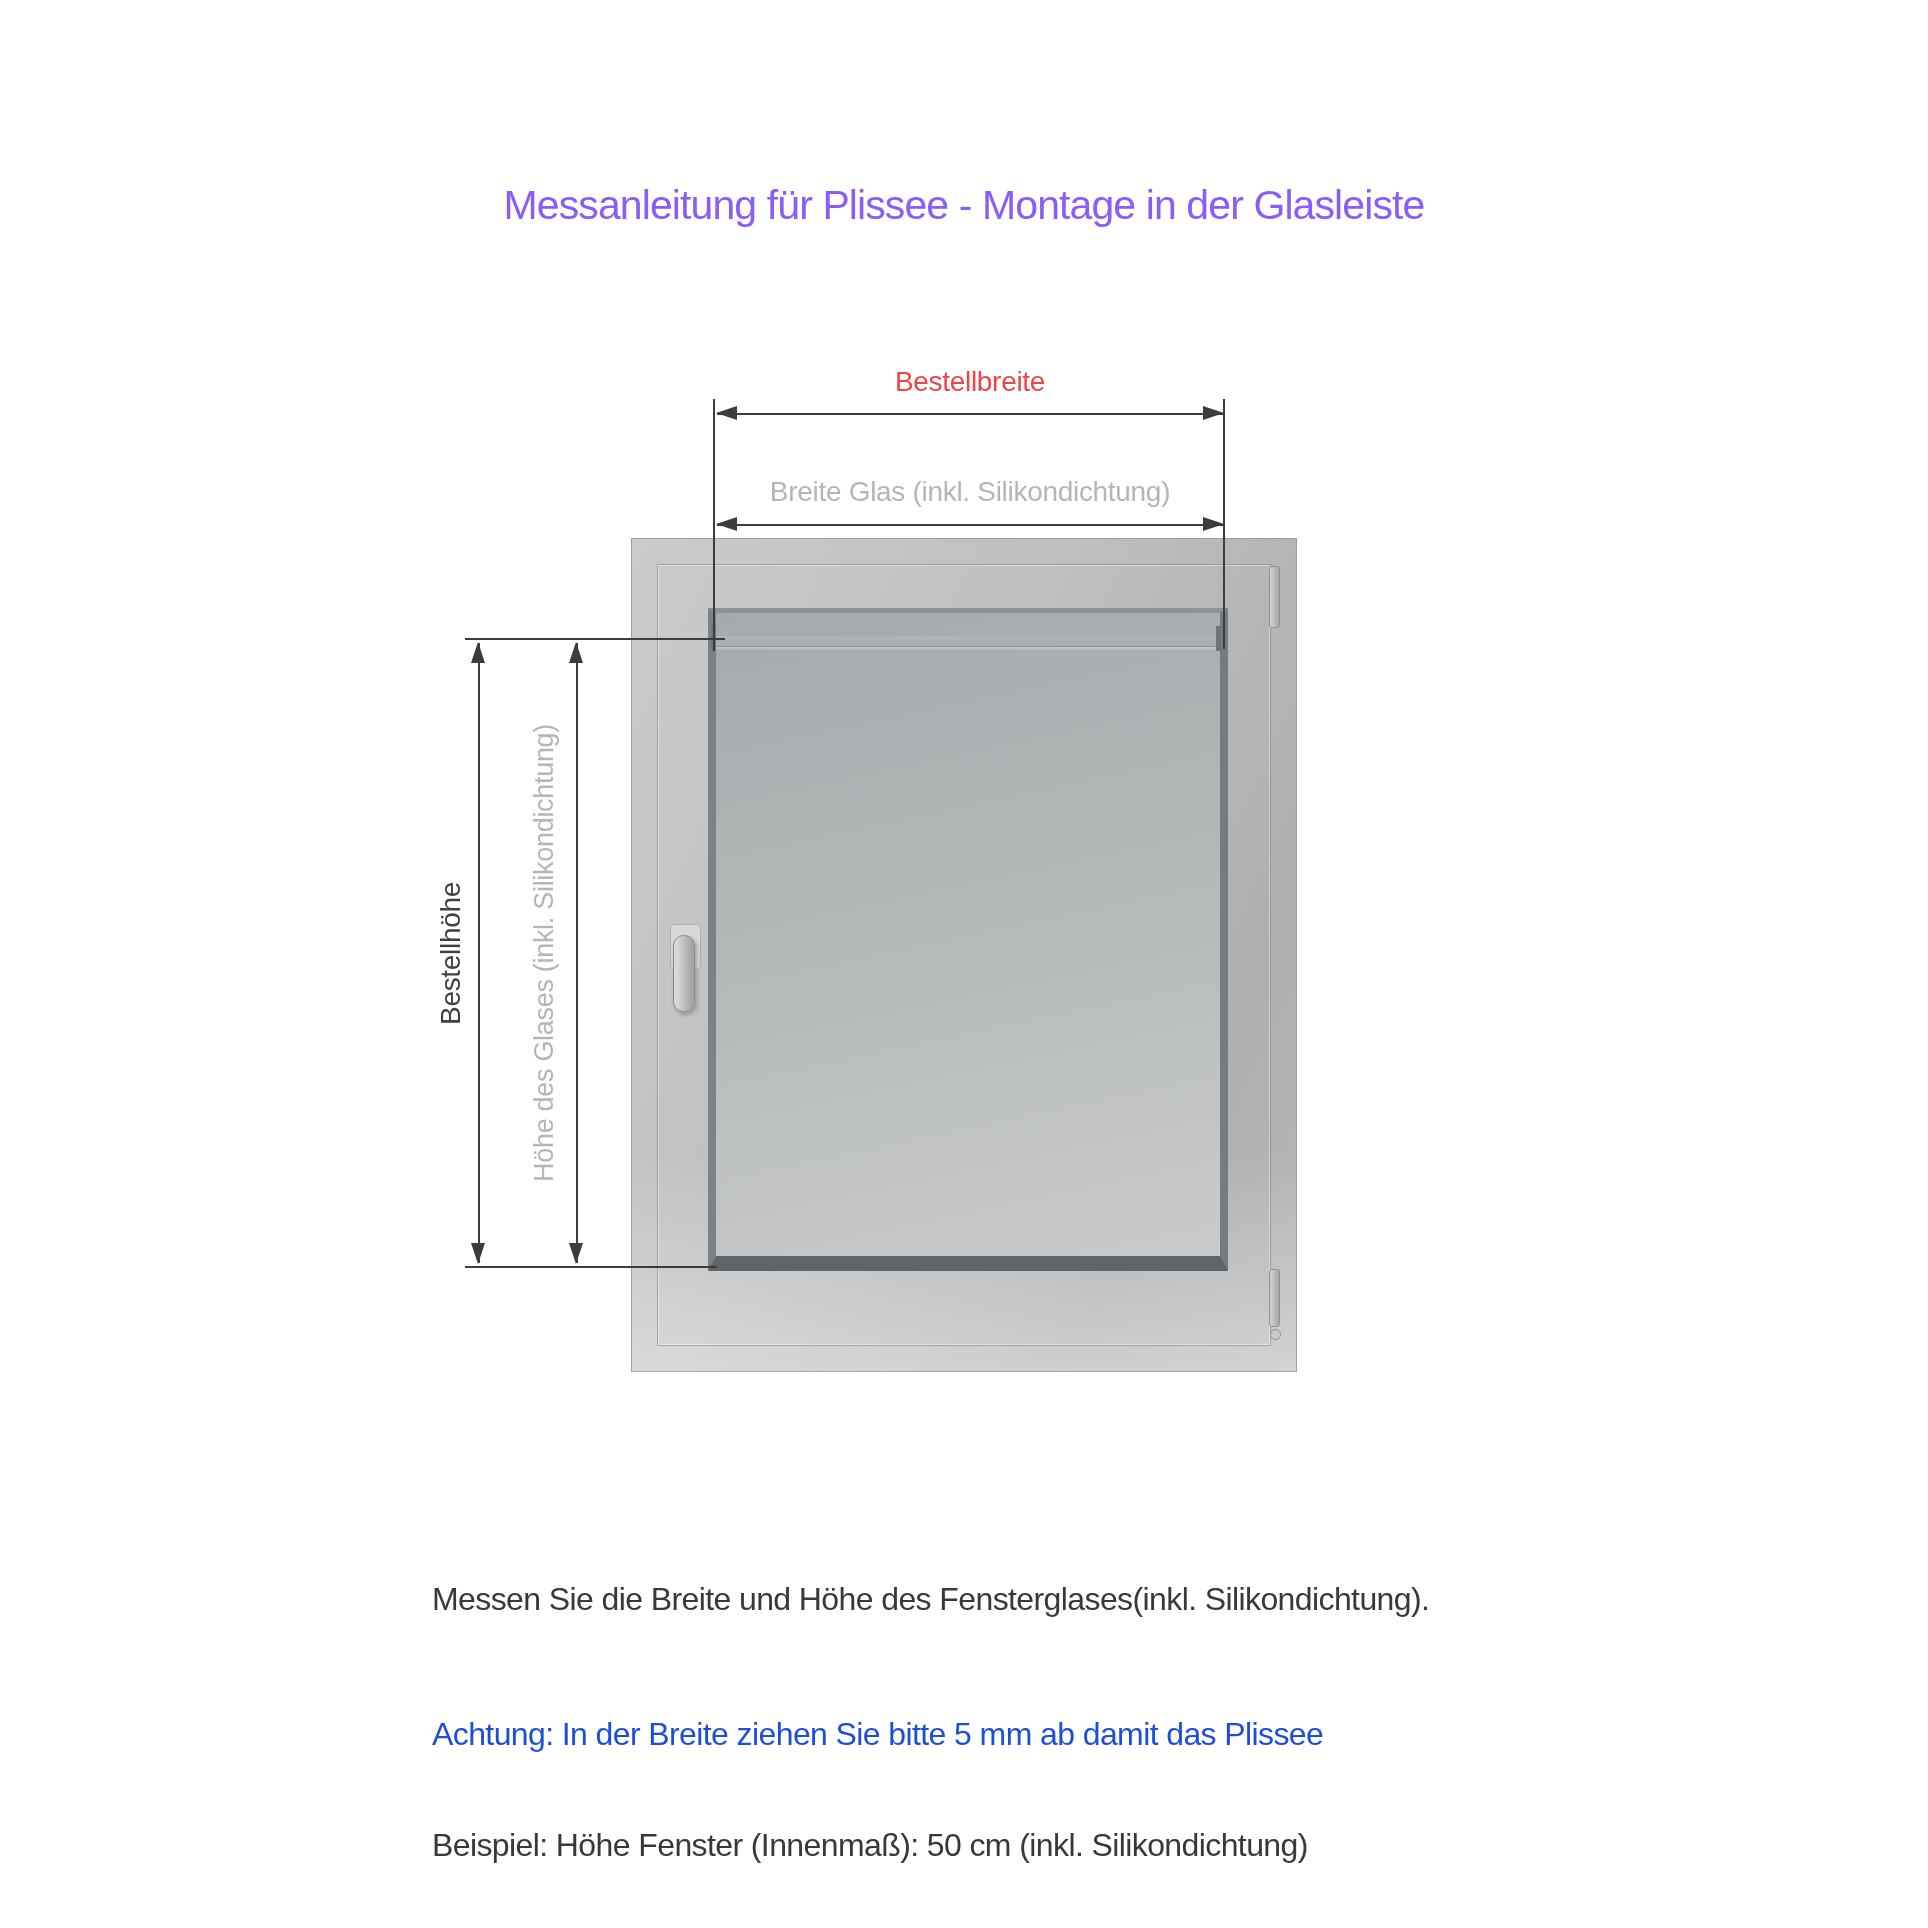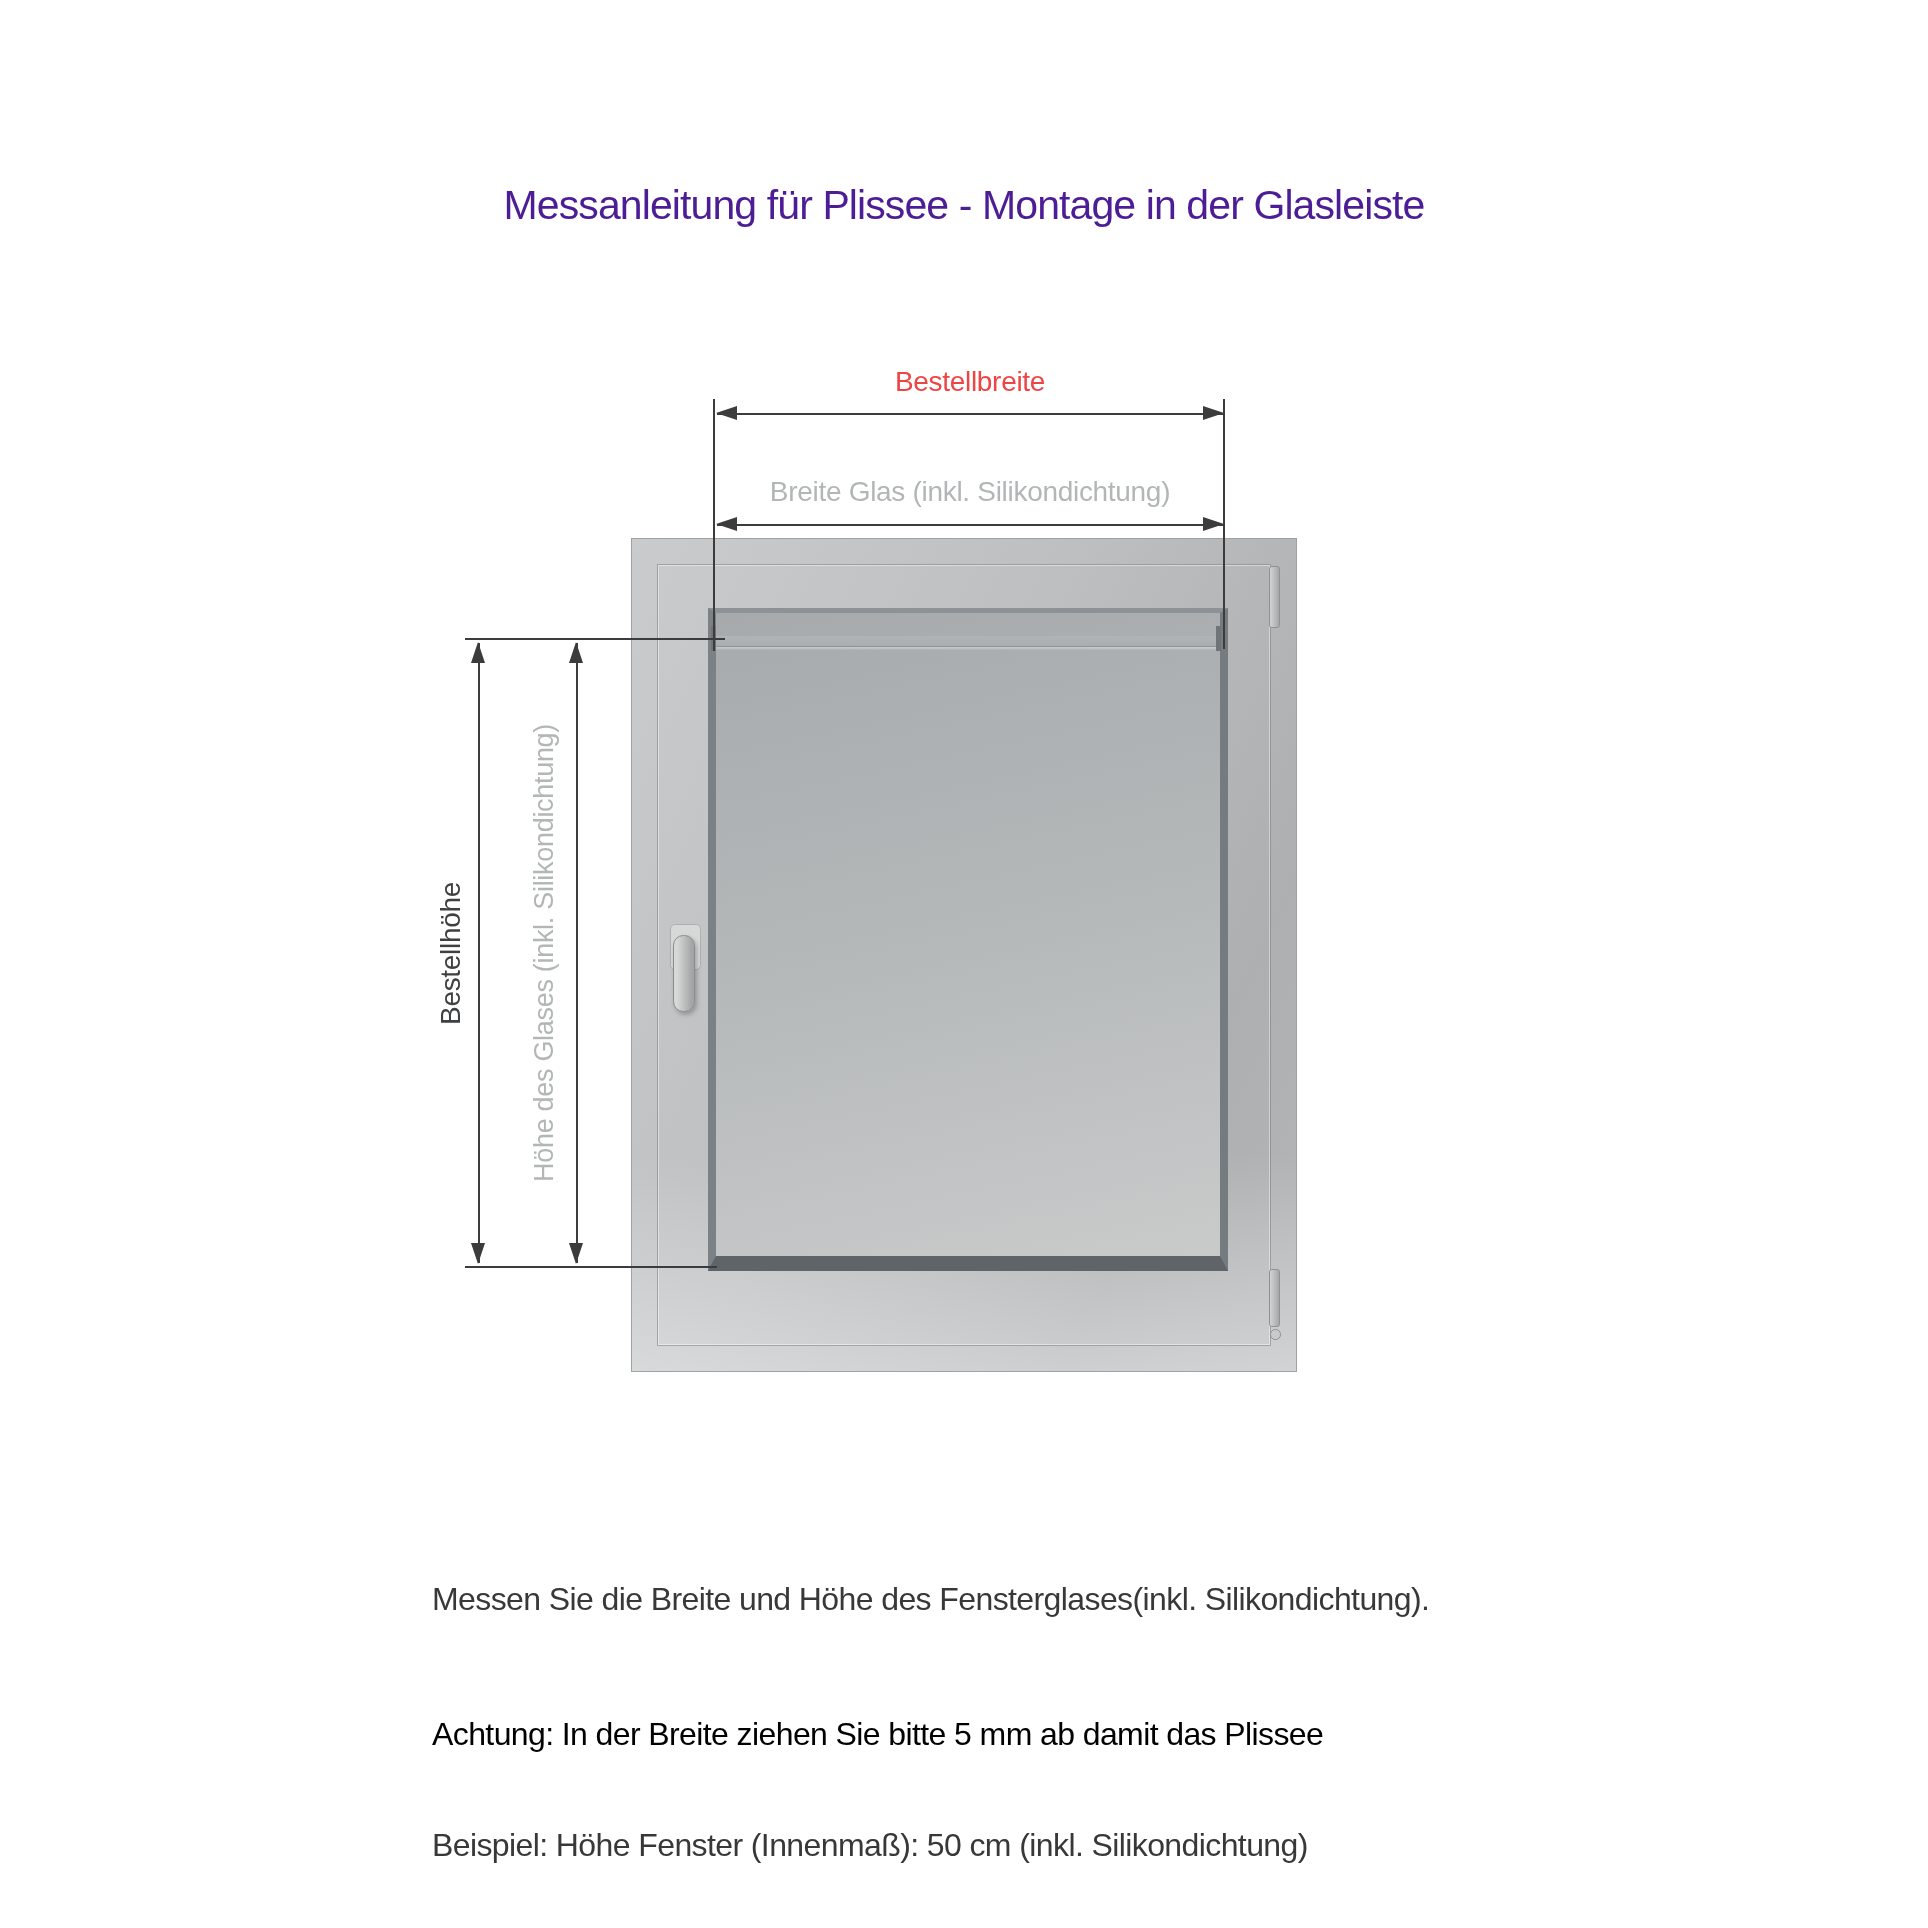--- a/index.html
+++ b/index.html
@@ -5,21 +5,21 @@
   html,body { margin:0; padding:0; background:#ffffff; }
   .canvas {
     position:relative; width:1928px; height:1928px; background:#ffffff;
     font-family:"Liberation Sans", sans-serif; overflow:hidden;
   }
 
   
   .title {
     position:absolute; left:0; right:0; top:182px; margin:0;
     text-align:center; font-size:41px; font-weight:400; letter-spacing:-0.9px;
-    color:#4c1d95;
+    color:#8b5cf6;
   }
 
   
   .window-frame {
     position:absolute; left:631px; top:538px; width:666px; height:834px;
     box-sizing:border-box; border:1.9px solid #9fa1a2;
     background:
       linear-gradient(0deg, rgba(255,255,255,0.40) 0%, rgba(255,255,255,0) 26%),
       linear-gradient(115deg, #cacbcc 0%, #bdbfc0 42%, #adafb0 78%, #b4b6b7 100%);
   }
@@ -102,21 +102,21 @@
   }
   .lbl-bestellhoehe { left:435px; color:#3f4041; }
   .lbl-hoehe-glas   { left:529px; color:#b3b6b7; font-size:27px; }
 
   
   .instructions {
     position:absolute; left:432px; top:1487px;
     font-size:32px; line-height:45px; letter-spacing:-0.6px;
     color:#383838; white-space:pre;
   }
-  .instructions .warning { color:#000000; }
+  .instructions .warning { color:#1d4ed8; }
   .example {
     position:absolute; left:432px; top:1720px;
     font-size:32px; line-height:50px; letter-spacing:-0.6px;
     color:#383838; white-space:pre;
   }
   p { margin:0; }
 </style>
 </head>
 <body>
 

